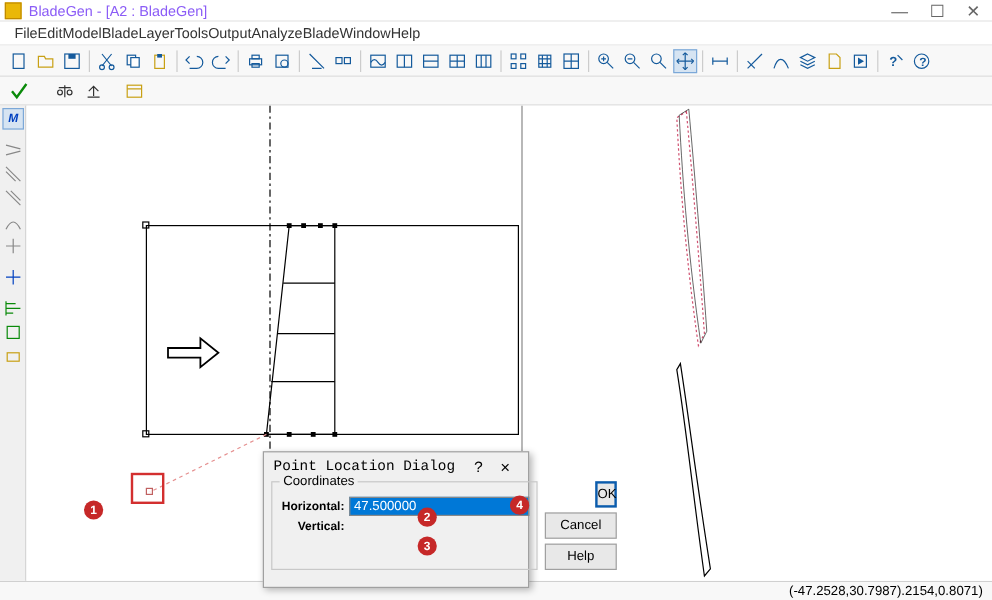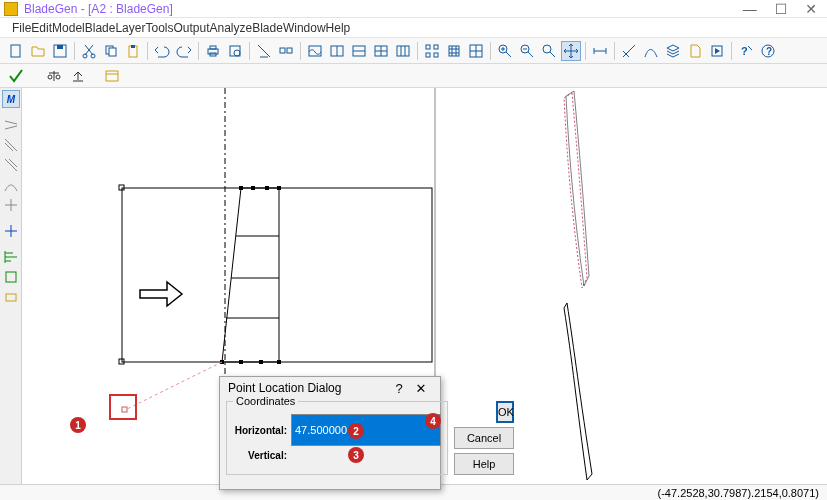--- a/index.html
+++ b/index.html
@@ -96,23 +96,23 @@
     .dialog {
       position: absolute;
       left: 219px; top: 376px;
       width: 222px; height: 114px;
       background: #f0f0f0;
       border: 1px solid #a0a0a0;
       box-shadow: 2px 2px 6px rgba(0,0,0,0.3);
       font-size: 11px;
     }
     .dialog-title {
-      display: flex; align-items: flex-start;
+      display: flex; align-items: center;
       padding: 4px 8px; height: 24px;
-      font-weight: normal; font-size: 12px;
+      font-weight: normal; font-size: 12px; font-family: Liberation Mono, monospace;
     }
     .dialog-title .dt-text { flex: 1; }
     .dialog-title .dt-help, .dialog-title .dt-close {
       width: 22px; text-align: center; cursor: pointer; font-size: 13px;
     }
     .dialog-body {
       display: flex; padding: 0 6px 6px 6px; gap: 6px;
     }
     .fieldset {
       flex: 1;
@@ -120,21 +120,21 @@
       padding: 8px 6px 6px 6px;
       position: relative;
     }
     .fieldset .legend {
       position: absolute; top: -7px; left: 6px;
       background: #f0f0f0; padding: 0 3px; font-size: 11px;
     }
     .field-row { display: flex; align-items: center; margin: 4px 0; }
     .field-row label { width: 54px; text-align: right; margin-right: 4px; font-size: 10px; font-weight: bold; }
     .field-row input {
-      flex: 1; height: 32px; padding: 1px 3px;
+      flex: 1; height: 16px; padding: 1px 3px;
       border: 1px solid #888; font-size: 11px; background: #fff;
     }
     .field-row input.selected { background: #0078d7; color: #fff; }
     .dialog-buttons { display: flex; flex-direction: column; gap: 4px; width: 60px; }
     .dialog-buttons button {
       height: 22px; font-size: 11px;
       background: #e8e8e8; border: 1px solid #a0a0a0;
       cursor: pointer;
     }
     .dialog-buttons button.primary { border: 2px solid #0b5cad; margin-left: 42px; }

